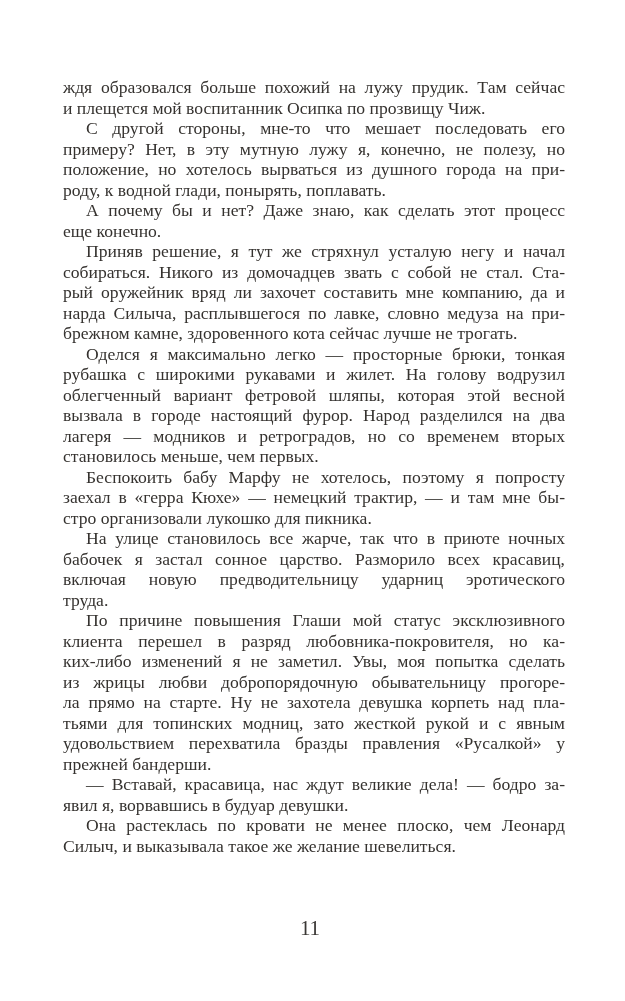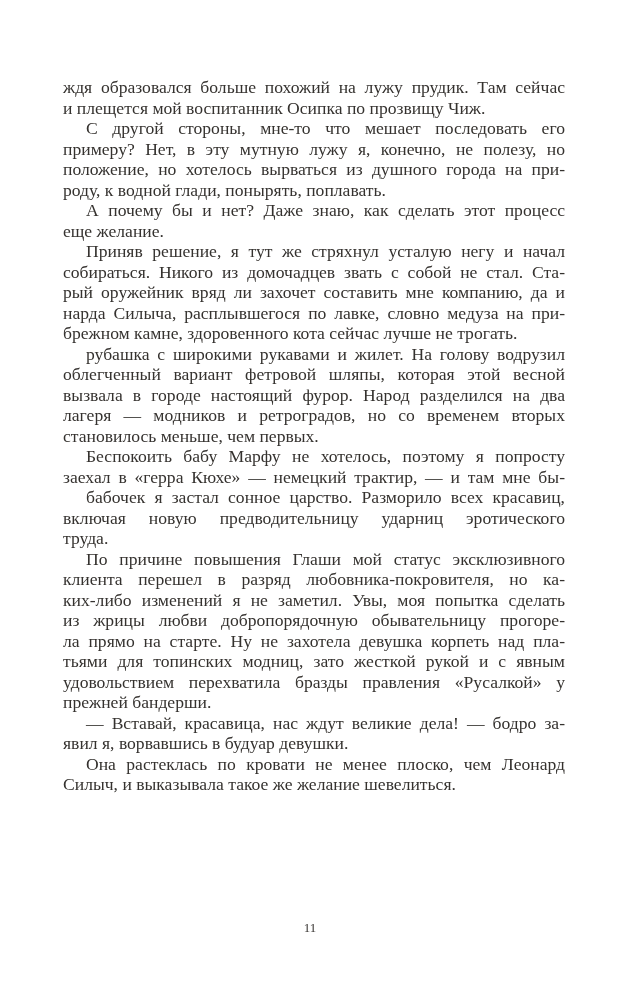--- a/index.html
+++ b/index.html
@@ -34,21 +34,21 @@
   }
   .paragraph.indent .line:first-child {
     text-indent: 23px;
   }
   .folio {
     position: absolute;
     left: 0;
     top: 918px;
     width: 100%;
     text-align: center;
-    font-size: 13px;
+    font-size: 21px;
     line-height: 20px;
     color: #3a3734;
   }
 </style>
 </head>
 <body>
 
 <div class="page">
   <div class="text-block" id="text-block">
       <div class="paragraph">
@@ -56,41 +56,44 @@
         <div class="line">и плещется мой воспитанник Осипка по прозвищу Чиж.</div>
       </div>
       <div class="paragraph indent">
         <div class="line just">С другой стороны, мне-то что мешает последовать его</div>
         <div class="line just">примеру? Нет, в эту мутную лужу я, конечно, не полезу, но</div>
         <div class="line just">положение, но хотелось вырваться из душного города на при-</div>
         <div class="line">роду, к водной глади, понырять, поплавать.</div>
       </div>
       <div class="paragraph indent">
         <div class="line just">А почему бы и нет? Даже знаю, как сделать этот процесс</div>
-        <div class="line">еще желание.</div>
+        <div class="line">еще конечно.</div>
       </div>
       <div class="paragraph indent">
         <div class="line just">Приняв решение, я тут же стряхнул усталую негу и начал</div>
         <div class="line just">собираться. Никого из домочадцев звать с собой не стал. Ста-</div>
         <div class="line just">рый оружейник вряд ли захочет составить мне компанию, да и</div>
         <div class="line just">нарда Силыча, расплывшегося по лавке, словно медуза на при-</div>
         <div class="line">брежном камне, здоровенного кота сейчас лучше не трогать.</div>
       </div>
       <div class="paragraph indent">
+        <div class="line just">Оделся я максимально легко — просторные брюки, тонкая</div>
         <div class="line just">рубашка с широкими рукавами и жилет. На голову водрузил</div>
         <div class="line just">облегченный вариант фетровой шляпы, которая этой весной</div>
         <div class="line just">вызвала в городе настоящий фурор. Народ разделился на два</div>
         <div class="line just">лагеря — модников и ретроградов, но со временем вторых</div>
         <div class="line">становилось меньше, чем первых.</div>
       </div>
       <div class="paragraph indent">
         <div class="line just">Беспокоить бабу Марфу не хотелось, поэтому я попросту</div>
         <div class="line just">заехал в «герра Кюхе» — немецкий трактир, — и там мне бы-</div>
+        <div class="line">стро организовали лукошко для пикника.</div>
       </div>
       <div class="paragraph indent">
+        <div class="line just">На улице становилось все жарче, так что в приюте ночных</div>
         <div class="line just">бабочек я застал сонное царство. Разморило всех красавиц,</div>
         <div class="line just">включая новую предводительницу ударниц эротического</div>
         <div class="line">труда.</div>
       </div>
       <div class="paragraph indent">
         <div class="line just">По причине повышения Глаши мой статус эксклюзивного</div>
         <div class="line just">клиента перешел в разряд любовника-покровителя, но ка-</div>
         <div class="line just">ких-либо изменений я не заметил. Увы, моя попытка сделать</div>
         <div class="line just">из жрицы любви добропорядочную обывательницу прогоре-</div>
         <div class="line just">ла прямо на старте. Ну не захотела девушка корпеть над пла-</div>

